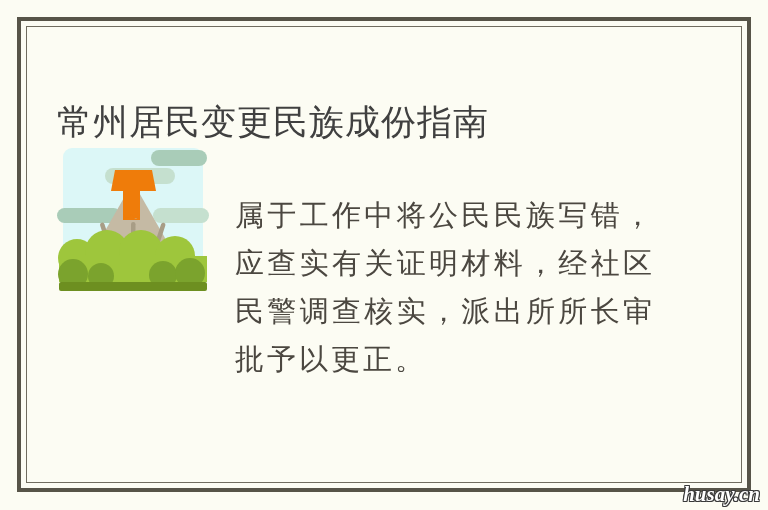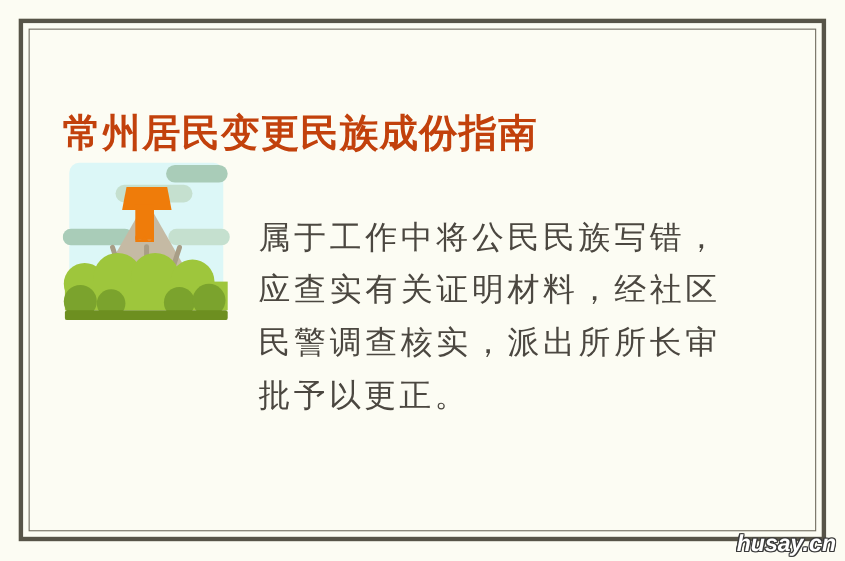--- a/index.html
+++ b/index.html
@@ -45,22 +45,22 @@
   }
 
   
   .title {
     position: absolute;
     left: 57px;
     top: 66px;
     font-size: 35px;
     line-height: 46px;
     letter-spacing: 1px;
-    color: #c2410c;
-    font-weight: 700;
+    color: #404040;
+    font-weight: 400;
     white-space: nowrap;
     margin-top: 33px;
   }
 
   
   .content {
     position: absolute;
     left: 57px;
     top: 146px;
     right: 60px;
@@ -106,21 +106,21 @@
     color: #ffffff;
     text-shadow:
       -1px -1px 0 #3a3a3a,
        1px -1px 0 #3a3a3a,
       -1px  1px 0 #3a3a3a,
        1px  1px 0 #3a3a3a,
        0px -1px 0 #3a3a3a,
        0px  1px 0 #3a3a3a,
       -1px  0px 0 #3a3a3a,
        1px  0px 0 #3a3a3a;
-    font-family: Liberation Sans, sans-serif;
+    font-family: Liberation Serif, serif;
   }
 </style>
 </head>
 <body>
 
 <div class="page">
 
   <div class="frame-outer"></div>
   <div class="frame-inner"></div>
 

